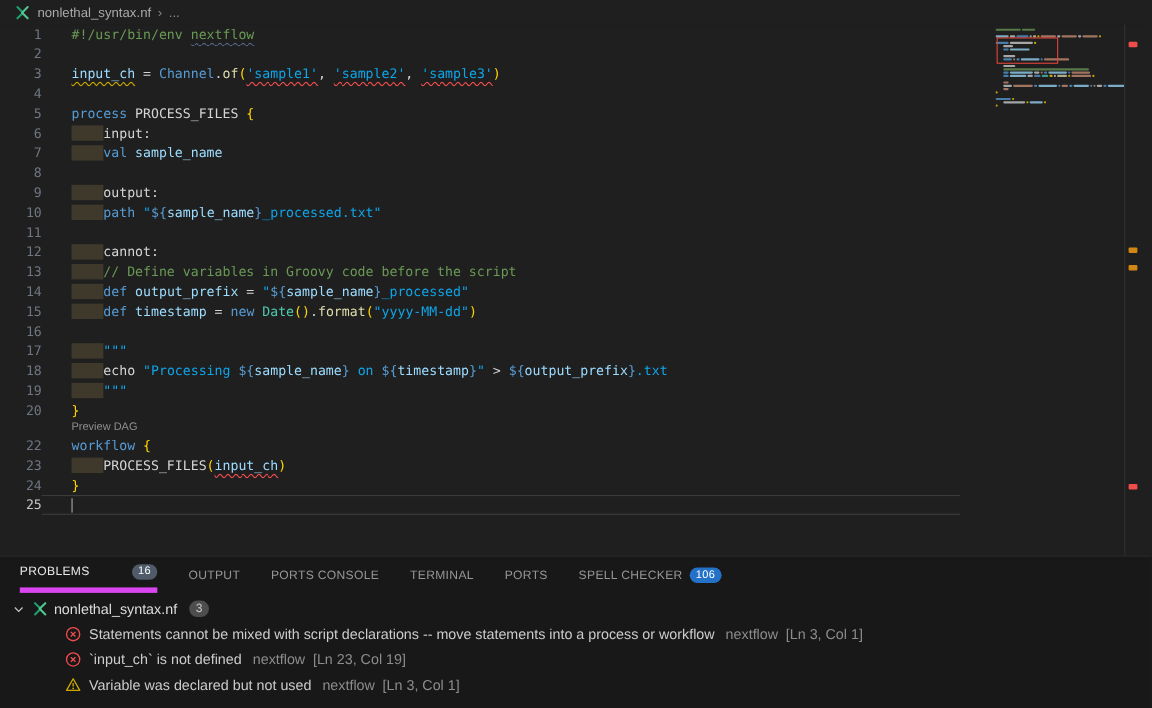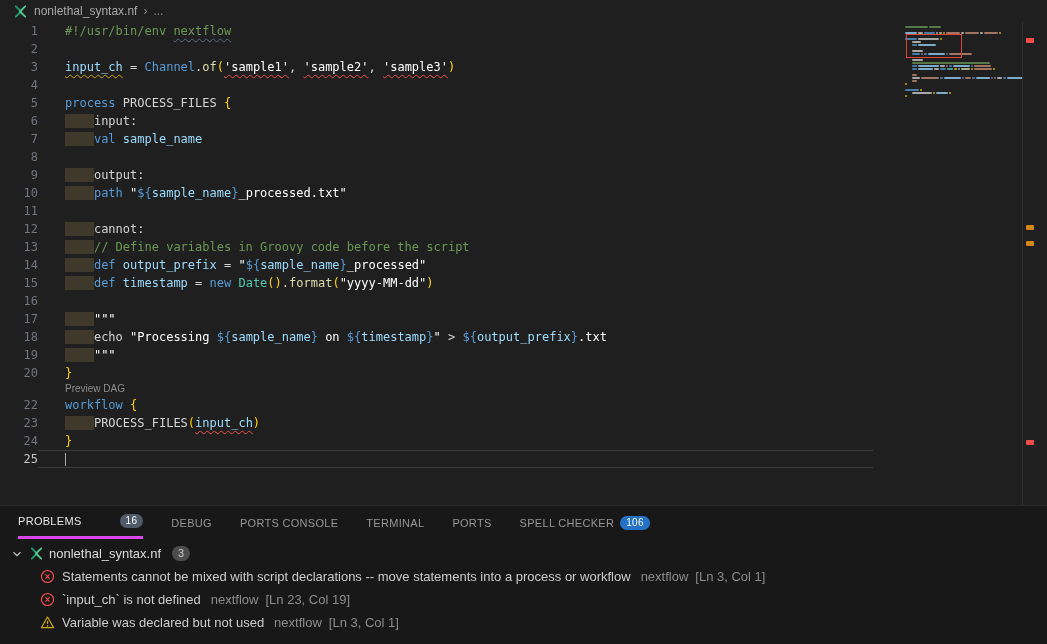--- a/index.html
+++ b/index.html
@@ -36,35 +36,35 @@
   .mtk{display:inline-block;height:2px;margin-right:1px;opacity:.75;border-radius:1px;vertical-align:top;}
   .mm-box{position:absolute;border:1px solid #e0443a;box-sizing:border-box;}
   .mm-border{position:absolute;top:0;bottom:0;right:24px;width:1px;background:#303030;}
   .rmark{position:absolute;right:13px;width:8px;height:5px;border-radius:1px;}
   
   .panel{position:absolute;top:505px;left:0;right:0;bottom:0;background:#181818;
     border-top:1px solid #2b2b2b;box-sizing:border-box;}
   .panel-tabs{display:flex;align-items:stretch;height:33px;padding-left:18px;}
   .ptab{display:flex;align-items:center;gap:6px;margin-right:28px;font-size:11px;
     letter-spacing:.3px;color:#969696;cursor:pointer;box-sizing:border-box;}
-  .ptab.active{color:#e7e7e7;border-bottom:3px solid #d946ef;gap:38px;}
+  .ptab.active{color:#e7e7e7;border-bottom:5px solid #d946ef;gap:38px;}
   .badge{font-size:10px;line-height:14px;border-radius:9px;padding:0 6px;color:#ffffff;}
   .problems{padding-top:3px;}
   .prow{display:flex;align-items:center;height:23px;font-size:13px;color:#cccccc;}
   .prow.file{padding-left:10px;gap:5px;}
   .fname{color:#dcdcdc;}
   .fcount{background:#4d4d4d;color:#cccccc;font-size:11px;line-height:15px;border-radius:9px;
     padding:0 6px;margin-left:6px;}
-  .prow.issue{padding-left:40px;gap:7px;text-align:right;}
+  .prow.issue{padding-left:59px;gap:7px;text-align:right;}
   .sev-icon{display:flex;align-items:center;}
   .psource{color:#8c8c8c;margin-left:3px;}
   .ploc{color:#8c8c8c;}
   .chev{display:flex;align-items:center;cursor:pointer;}
 </style>
-<style>.tk-comment{color:#6a9955}.tk-kw{color:#569cd6}.tk-type{color:#4ec9b0}.tk-fn{color:#dcdcaa}.tk-var{color:#9cdcfe}.tk-str{color:#ffffff}.tk-txt{color:#d4d4d4}.tk-br{color:#ffd602}.tk-interp{color:#569cd6}.tk-ind{background:#3e392a}</style></head>
+<style>.tk-comment{color:#6a9955}.tk-kw{color:#569cd6}.tk-type{color:#4ec9b0}.tk-fn{color:#dcdcaa}.tk-var{color:#9cdcfe}.tk-str{color:#0ea5e9}.tk-txt{color:#d4d4d4}.tk-br{color:#ffd602}.tk-interp{color:#569cd6}.tk-ind{background:#3e392a}</style></head>
 <body>
 
 <div class="breadcrumb">
   <span class="nf-icon">
       <svg width="15" height="15" viewBox="0 0 16 16">
         <path d="M3 2.5 L8.5 8 L3 13.5" fill="none" stroke="#1f9e6e" stroke-width="2" stroke-linecap="round" stroke-linejoin="round"></path>
         <path d="M13 2.5 L7.5 8 L13 13.5" fill="none" stroke="#51c78f" stroke-width="2" stroke-linecap="round" stroke-linejoin="round"></path>
       </svg>
     </span>
   <span>nonlethal_syntax.nf</span>
@@ -208,21 +208,21 @@
     <div class="rmark" style="top: 418px; background: rgb(241, 76, 76);"></div>
   </div>
 
 <div class="panel">
   <div class="panel-tabs">
       <div class="ptab active">
         <span class="ptab-label">PROBLEMS</span>
         <span class="badge" style="background: rgb(79, 91, 104);">16</span>
       </div>
       <div class="ptab">
-        <span class="ptab-label">DEBUG</span>
+        <span class="ptab-label">OUTPUT</span>
       </div>
       <div class="ptab">
         <span class="ptab-label">PORTS CONSOLE</span>
       </div>
       <div class="ptab">
         <span class="ptab-label">TERMINAL</span>
       </div>
       <div class="ptab">
         <span class="ptab-label">PORTS</span>
       </div>

